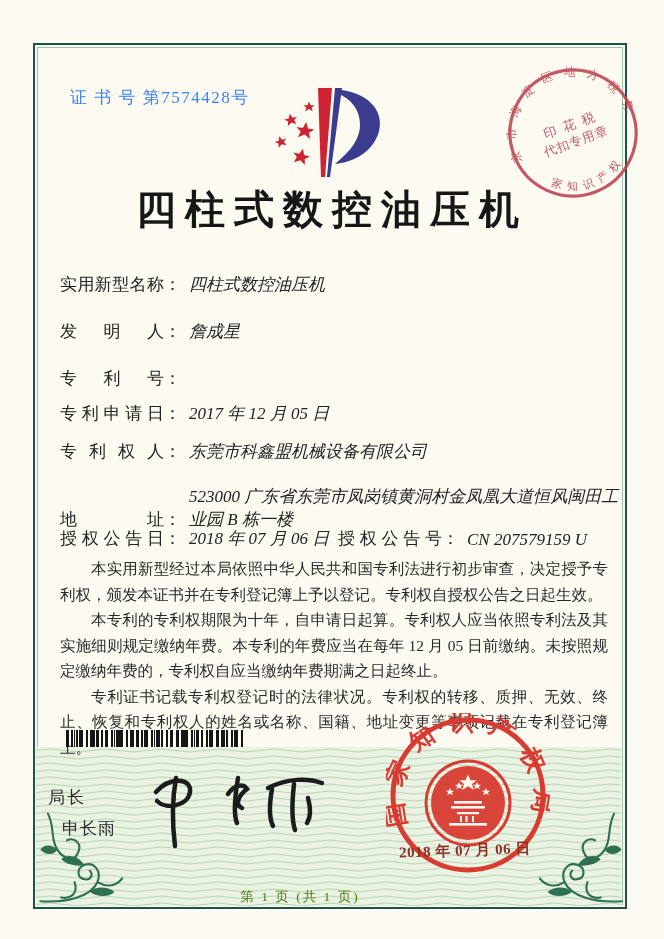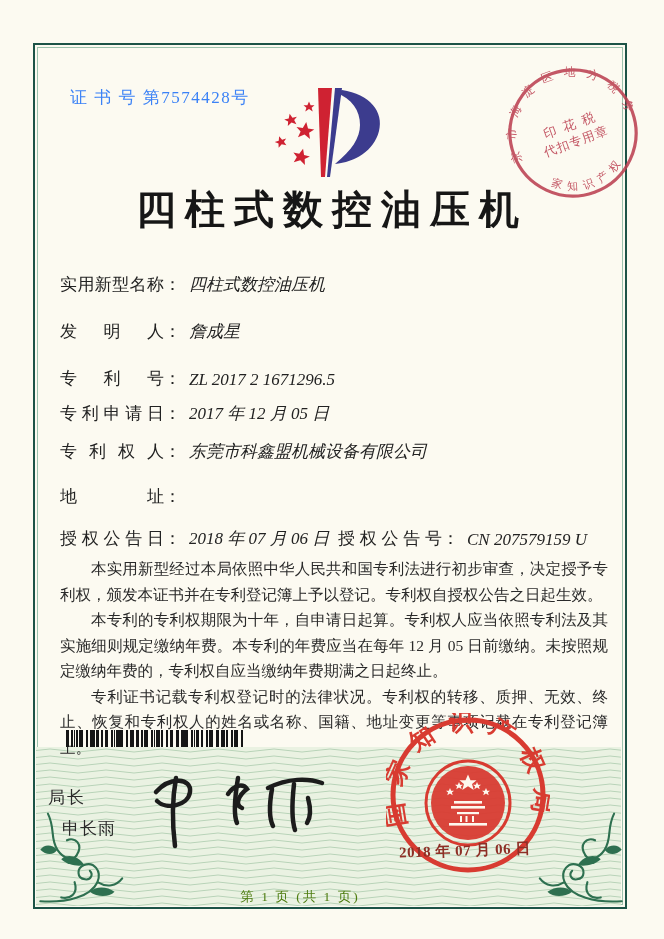--- a/index.html
+++ b/index.html
@@ -161,35 +161,35 @@
   <span class="field-value">四柱式数控油压机</span>
 </div>
 <div class="abs field-row" style="top:320px">
   <span class="field-label">发明人</span>
     <span class="colon">：</span>
   <span class="field-value">詹成星</span>
 </div>
 <div class="abs field-row" style="top:367px">
   <span class="field-label">专利号</span>
     <span class="colon">：</span>
-  <span class="field-value">ZL 2017 2 1671296.5</span>
 </div>
 <div class="abs field-row" style="top:402px">
   <span class="field-label">专利申请日</span>
     <span class="colon">：</span>
   <span class="field-value">2017 年 12 月 05 日</span>
 </div>
 <div class="abs field-row" style="top:440px">
   <span class="field-label">专利权人</span>
     <span class="colon">：</span>
   <span class="field-value">东莞市科鑫盟机械设备有限公司</span>
 </div>
 <div class="abs field-row" style="top:485px">
   <span class="field-label">地址</span>
     <span class="colon">：</span>
+  <span class="field-value wrap">523000 广东省东莞市凤岗镇黄洞村金凤凰大道恒风闽田工业园 B 栋一楼</span>
 </div>
 <div class="abs field-row" style="top:527px">
   <span class="field-label">授权公告日</span>
     <span class="colon">：</span>
   <span class="field-value">2018 年 07 月 06 日</span>
 </div>
 <div class="abs field-row" style="top:527px;left:338px">
   <span class="field-label">授权公告号</span>
     <span class="colon">：</span>
   <span class="field-value">CN 207579159 U</span>

